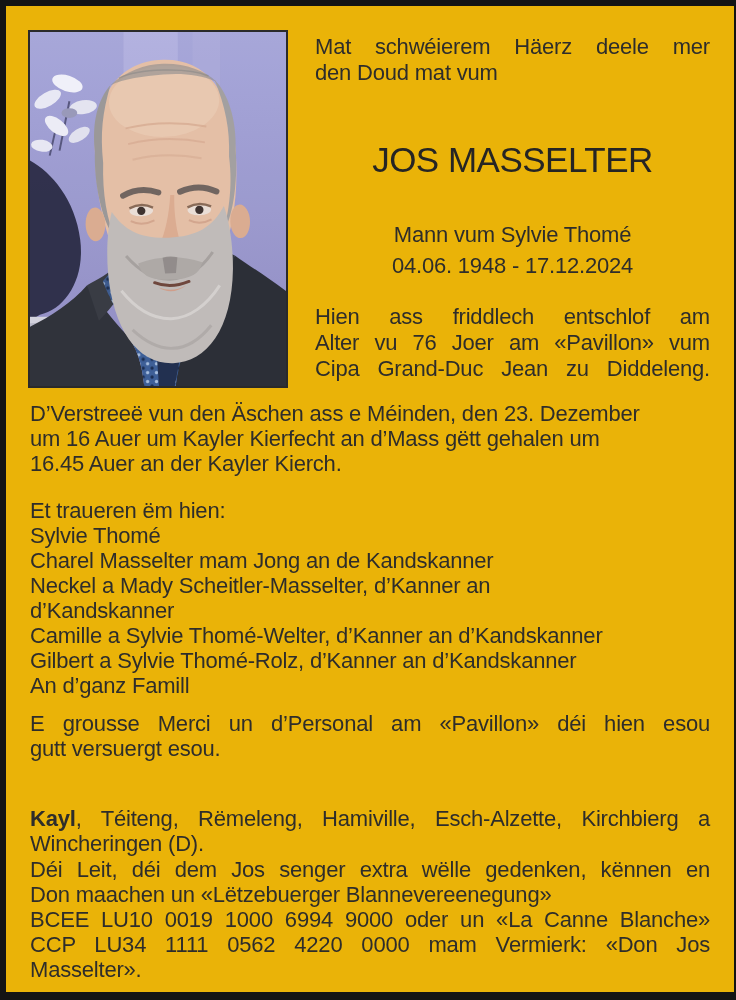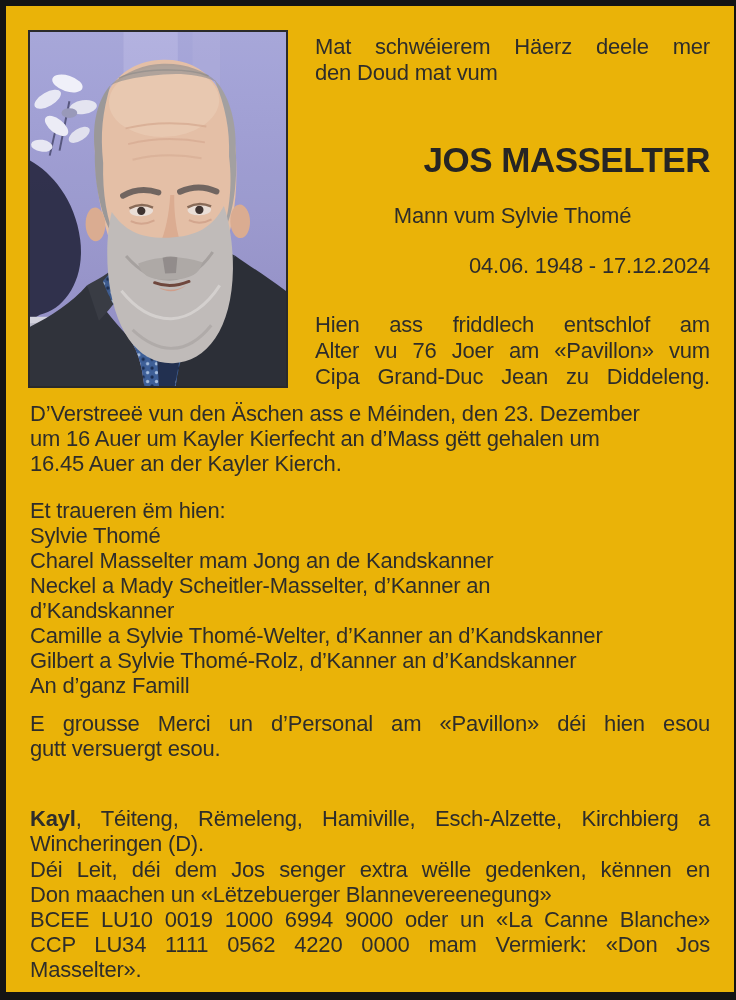--- a/index.html
+++ b/index.html
@@ -18,26 +18,26 @@
     position:absolute;left:22px;top:24px;width:260px;height:358px;
     border:2px solid #2a2a2a;box-sizing:border-box;background:#a3a3d4;
   }
   .photo svg{display:block;width:100%;height:100%;}
   .rightcol{position:absolute;left:309px;top:0;width:395px;}
   .line{letter-spacing:-0.2px;}
   .stretch{text-align:justify;text-align-last:justify;-moz-text-align-last:justify;}
   .intro{position:absolute;top:28px;width:100%;font-size:22px;line-height:26px;}
   .name{
     position:absolute;top:134px;width:100%;margin:0;
-    text-align:right;font-size:35px;font-weight:bold;color:#262524;
+    text-align:center;font-size:35px;font-weight:normal;color:#262524;
     letter-spacing:-0.5px;line-height:40px;
   }
-  .relation{position:absolute;top:197px;width:100%;text-align:center;font-size:22px;letter-spacing:-0.2px;}
-  .dates{position:absolute;top:247px;width:100%;text-align:right;font-size:22px;letter-spacing:-0.2px;}
-  .death{position:absolute;top:306px;width:100%;font-size:22px;line-height:26px;}
+  .relation{position:absolute;top:216px;width:100%;text-align:center;font-size:22px;letter-spacing:-0.2px;}
+  .dates{position:absolute;top:247px;width:100%;text-align:center;font-size:22px;letter-spacing:-0.2px;}
+  .death{position:absolute;top:298px;width:100%;font-size:22px;line-height:26px;}
   .main{position:absolute;left:24px;top:0;width:680px;font-size:22px;line-height:25px;}
   .funeral{position:absolute;top:395px;width:100%;}
   .mourners{position:absolute;top:492px;width:100%;}
   .thanks{position:absolute;top:705px;width:100%;}
   .cities{position:absolute;top:780px;width:100%;margin-top:20px;}
   .donation{position:absolute;top:851px;width:100%;}
   .b{font-weight:bold;}
 </style>
 </head>
 <body>

